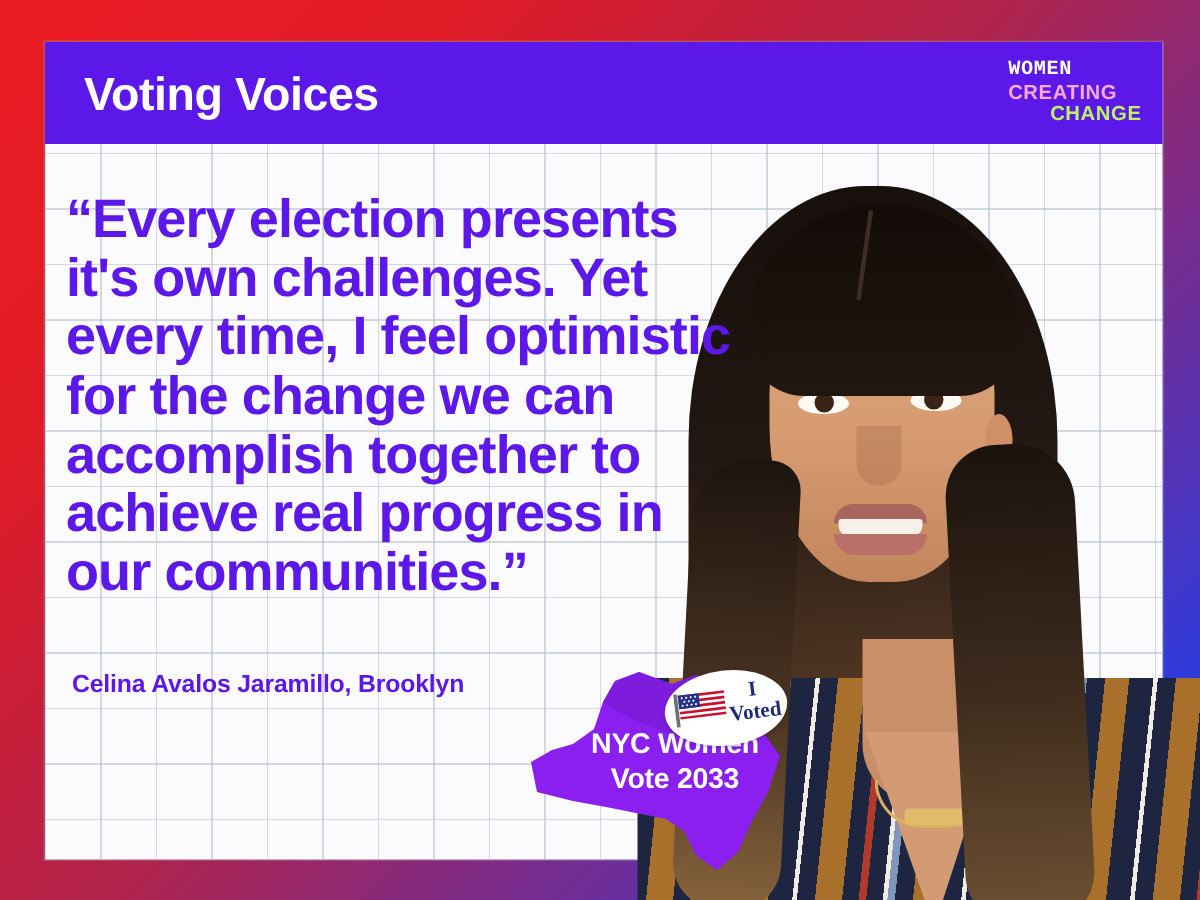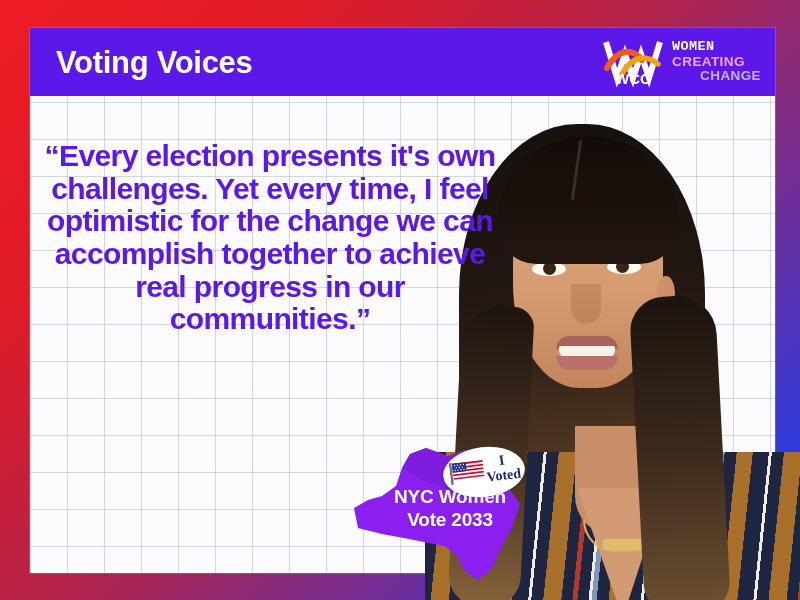--- a/index.html
+++ b/index.html
@@ -87,34 +87,33 @@
     display: flex;
     flex-direction: column;
     justify-content: center;
     line-height: 1.08;
     font-weight: bold;
     font-size: 13.5px;
     letter-spacing: 0.4px;
   }
   .lw-women  { color: #ffffff; font-family: Liberation Mono, monospace; }
   .lw-creating { color: #f9a8d4; }
-  .lw-change { color: #c4b5fd; margin-left: 28px; }
+  .lw-change { color: #bef264; margin-left: 28px; }
 
   
   #quote {
     position: absolute;
     left: 44px;
-    top: 140px;
+    top: 126px;
     width: 452px;
     color: #5b18e8;
-    font-size: 30px;
+    font-size: 36px;
     font-weight: bold;
     line-height: 1.09;
     letter-spacing: -0.6px;
-    text-align: center;
   }
 
   #attribution {
     position: absolute;
     left: 48px;
     top: 447px;
     color: #5b18e8;
     font-size: 16.5px;
     font-weight: bold;
     letter-spacing: -0.1px;
@@ -401,37 +400,30 @@
       <div class="hair-part"></div>
       <div class="hair-left-strand"></div>
       <div class="hair-right-strand"></div>
     </div>
   </div>
 
   <div id="header-bar">
     <div id="header-title">Voting Voices</div>
 
     <div id="logo">
-      <div id="logo-mark">
-        <svg viewBox="0 0 62 56" width="62" height="56" aria-hidden="true">
-          <path d="M4 8 L15 44 L23 20 L31 44 L39 20 L47 44 L58 8" fill="none" stroke="#ffffff" stroke-width="6" stroke-linecap="butt"></path>
-          <path d="M5 34 C16 14, 30 14, 40 26" fill="none" stroke="#f05a22" stroke-width="6" stroke-linecap="round"></path>
-          <path d="M20 40 C30 22, 44 20, 56 30" fill="none" stroke="#f2a20c" stroke-width="5.5" stroke-linecap="round"></path>
-          <text x="31" y="50" fill="#ffffff" font-family="Liberation Sans, sans-serif" font-size="15" font-weight="bold" text-anchor="middle">WCC</text>
-        </svg>
-      </div>
       <div id="logo-words">
         <span class="lw-women">WOMEN</span>
         <span class="lw-creating">CREATING</span>
         <span class="lw-change">CHANGE</span>
       </div>
     </div>
   </div>
 
   <div id="quote">“Every election presents it's own challenges. Yet every time, I feel optimistic for the change we can accomplish together to achieve real progress in our communities.”</div>
+  <div id="attribution">Celina Avalos Jaramillo, Brooklyn</div>
 
   <div id="ny-badge">
     <svg viewBox="0 0 206 142" width="206" height="142" aria-hidden="true">
       <path d="M58 12 L74 6 L96 14 L112 8 L132 18 L150 14 L166 30 L158 48
                L168 62 L160 86 L150 104 L140 126 L126 138 L112 128 L104 112
                L92 104 L72 100 L52 96 L30 92 L6 86 L2 66 L16 58 L30 54
                L44 44 L50 26 Z" fill="#8a1ff0"></path>
       <path d="M58 12 L74 6 L96 14 L112 8 L132 18 L150 14 L166 30 L158 48
                L130 54 L96 48 L70 38 L50 26 Z" fill="#7a1cd8" opacity="0.75"></path>
       <path d="M140 126 L126 138 L112 128 L118 116 Z" fill="#8a1ff0"></path>

